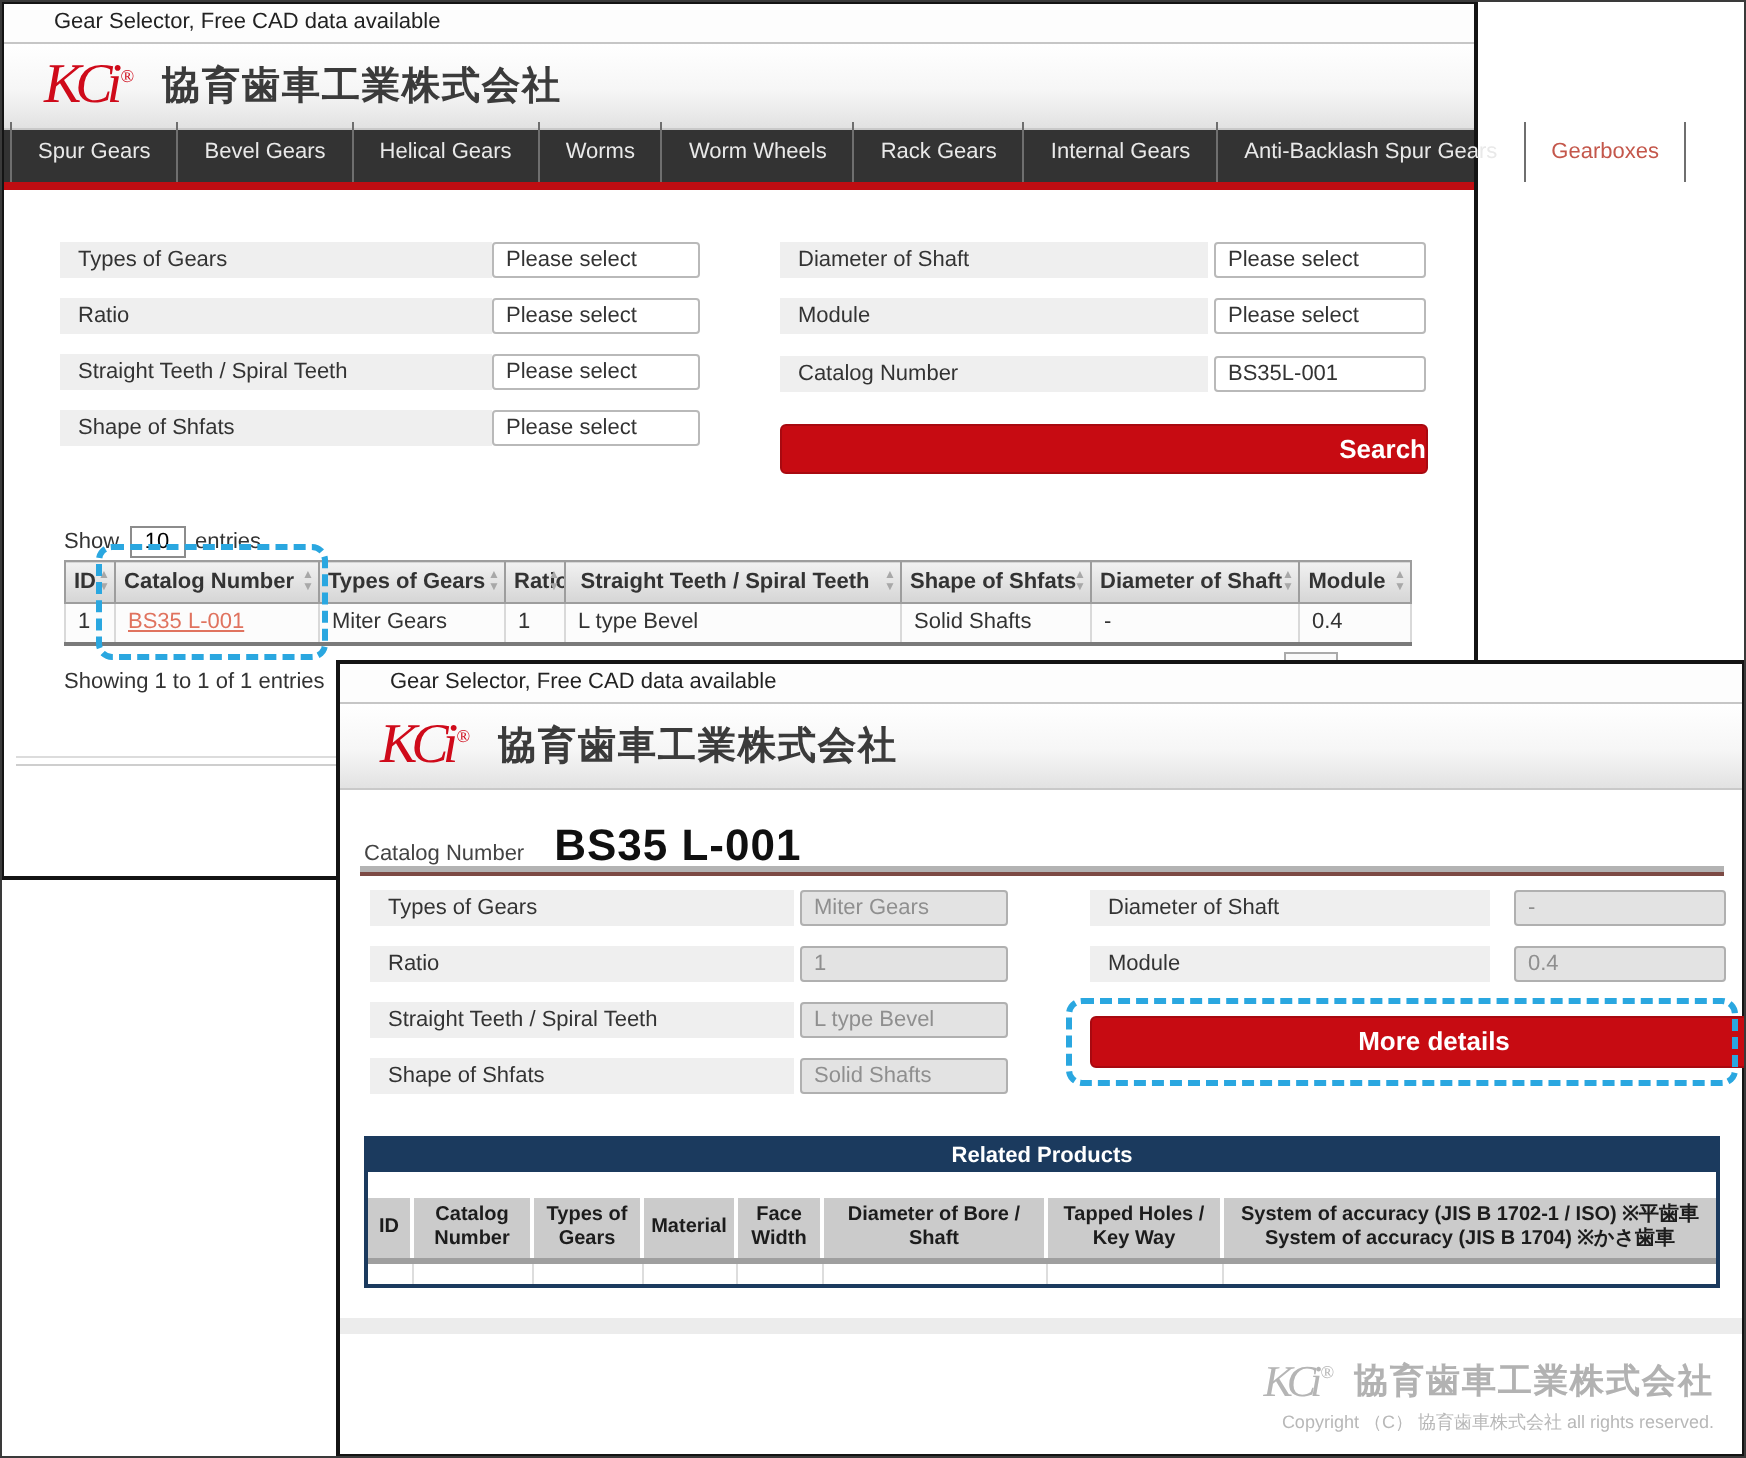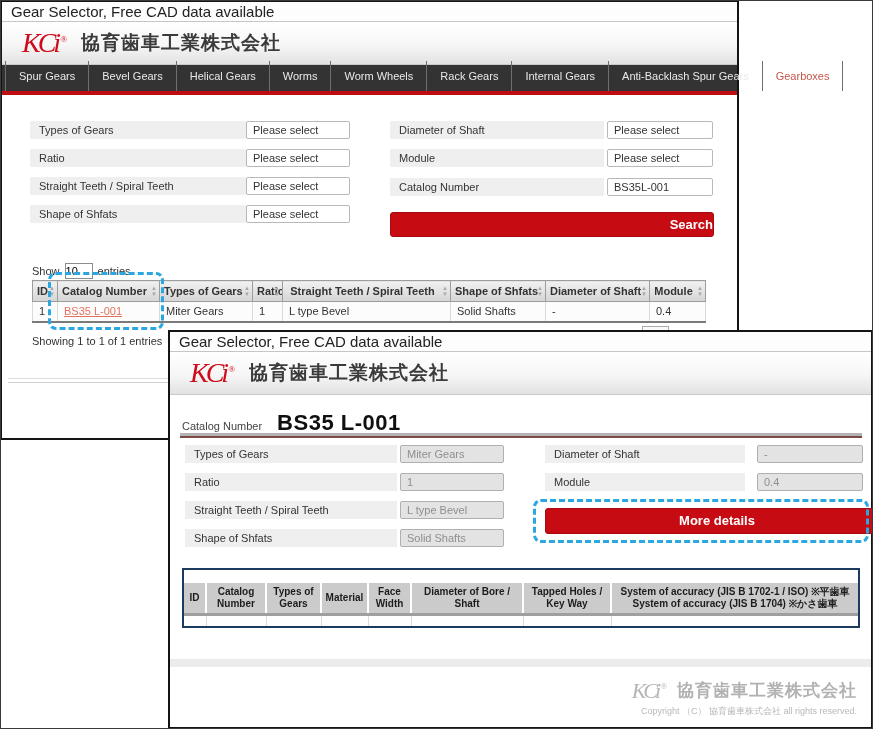--- a/index.html
+++ b/index.html
@@ -7,21 +7,21 @@
   body {
     width:873px; height:729px; position:relative; background:#fff;
     font-family:"Liberation Sans", sans-serif; overflow:hidden; color:#333;
   }
   .page-frame { position:absolute; inset:0; border:1px solid #3a3a3a; z-index:60; pointer-events:none; }
 
   .window { position:absolute; background:#fff; border:2px solid #141414; }
   #win-back  { left:0; top:0; width:739px; height:440px; z-index:1; }
   #win-front { left:168px; top:330px; width:705px; height:399px; z-index:10; }
 
-  .titlebar { height:20px; line-height:19px; font-size:15px; color:#222; padding-left:9px;
+  .titlebar { height:20px; line-height:19px; font-size:11px; color:#222; padding-left:25px;
               border-bottom:1px solid #c6c6c6; background:#fdfdfd; }
   .logoband { height:43px; background:linear-gradient(180deg,#ffffff 0%,#f6f6f6 55%,#e2e2e2 100%);
               border-bottom:1px solid #c9c9c9; display:flex; align-items:center; padding-left:20px; }
   .logomark { font-family:"Liberation Serif", serif; font-style:italic; font-weight:normal;
               font-size:28px; color:#cf0a1a; letter-spacing:-3px; line-height:1; }
   .logomark sup { font-size:9px; letter-spacing:0; margin-left:2px; }
   .logocompany { font-weight:bold; font-size:19px; color:#3b3b3b; margin-left:14px; letter-spacing:1px; }
 
   .navbar { height:30px; background:#333; display:flex; align-items:flex-end;
             border-bottom:4px solid #bf0d12; }
@@ -36,21 +36,21 @@
              border:1px solid #b9b9b9; border-radius:2px; padding:0 6px;
              font-family:"Liberation Sans", sans-serif; }
   .f-input.disabled { background:#e3e3e3; color:#8f8f8f; border-color:#b0b0b0; }
 
   .red-btn { position:absolute; background:#c70b12; border:1px solid #a80910; border-radius:3px;
              color:#fff; font-weight:bold; font-size:13px; text-align:center; cursor:pointer;
              font-family:"Liberation Sans", sans-serif; }
 
   .show-entries { position:absolute; left:30px; top:261px; font-size:11px; color:#333;
                   display:flex; align-items:center; gap:5px; }
-  .show-box { width:28px; height:16px; border:1px solid #8c8c8c; font-size:11px; 
+  .show-box { width:28px; height:16px; border:1px solid #8c8c8c; font-size:11px; text-align:center;
               padding:0; font-family:"Liberation Sans", sans-serif; }
 
   table.results { position:absolute; left:30px; top:278px; border-collapse:collapse;
                   table-layout:fixed; width:673px; font-size:11px; }
   table.results th { background:linear-gradient(#f1f1f1,#d5d5d5); border:1px solid #9d9d9d;
                      font-weight:bold; height:21px; text-align:center; position:relative;
                      padding:0 12px 0 4px; cursor:pointer; white-space:nowrap; overflow:hidden; }
   table.results td { background:#fcfcfc; border-left:1px solid #d9d9d9; border-right:1px solid #d9d9d9;
                      border-bottom:2px solid #7a7a7a; height:20px; padding:0 6px; white-space:nowrap; overflow:hidden; }
   .sort { position:absolute; right:2px; top:4px; display:flex; flex-direction:column;
@@ -228,20 +228,21 @@
 
   <div class="f-label" style="left:375px; top:113px; width:200px;">Diameter of Shaft</div>
   <input class="f-input disabled" readonly="" style="left: 587px; top: 113px; width: 106px;" value="-">
   <div class="f-label" style="left:375px; top:141px; width:200px;">Module</div>
   <input class="f-input disabled" readonly="" style="left: 587px; top: 141px; width: 106px;" value="0.4">
 
   <div class="red-btn" style="left:375px; top:176px; width:344px; height:26px; line-height:24px;">More details</div>
   <div class="dashed-box" style="left:363px; top:167px; width:336px; height:44px;"></div>
 
   <div class="rel-table">
+    <div class="rel-title">Related Products</div>
     <div class="rel-gap"></div>
     <table class="rel-cols">
       <colgroup>
         <col style="width:22px">
           <col style="width:60px">
           <col style="width:55px">
           <col style="width:47px">
         <col style="width:43px">
           <col style="width:112px">
           <col style="width:88px">

